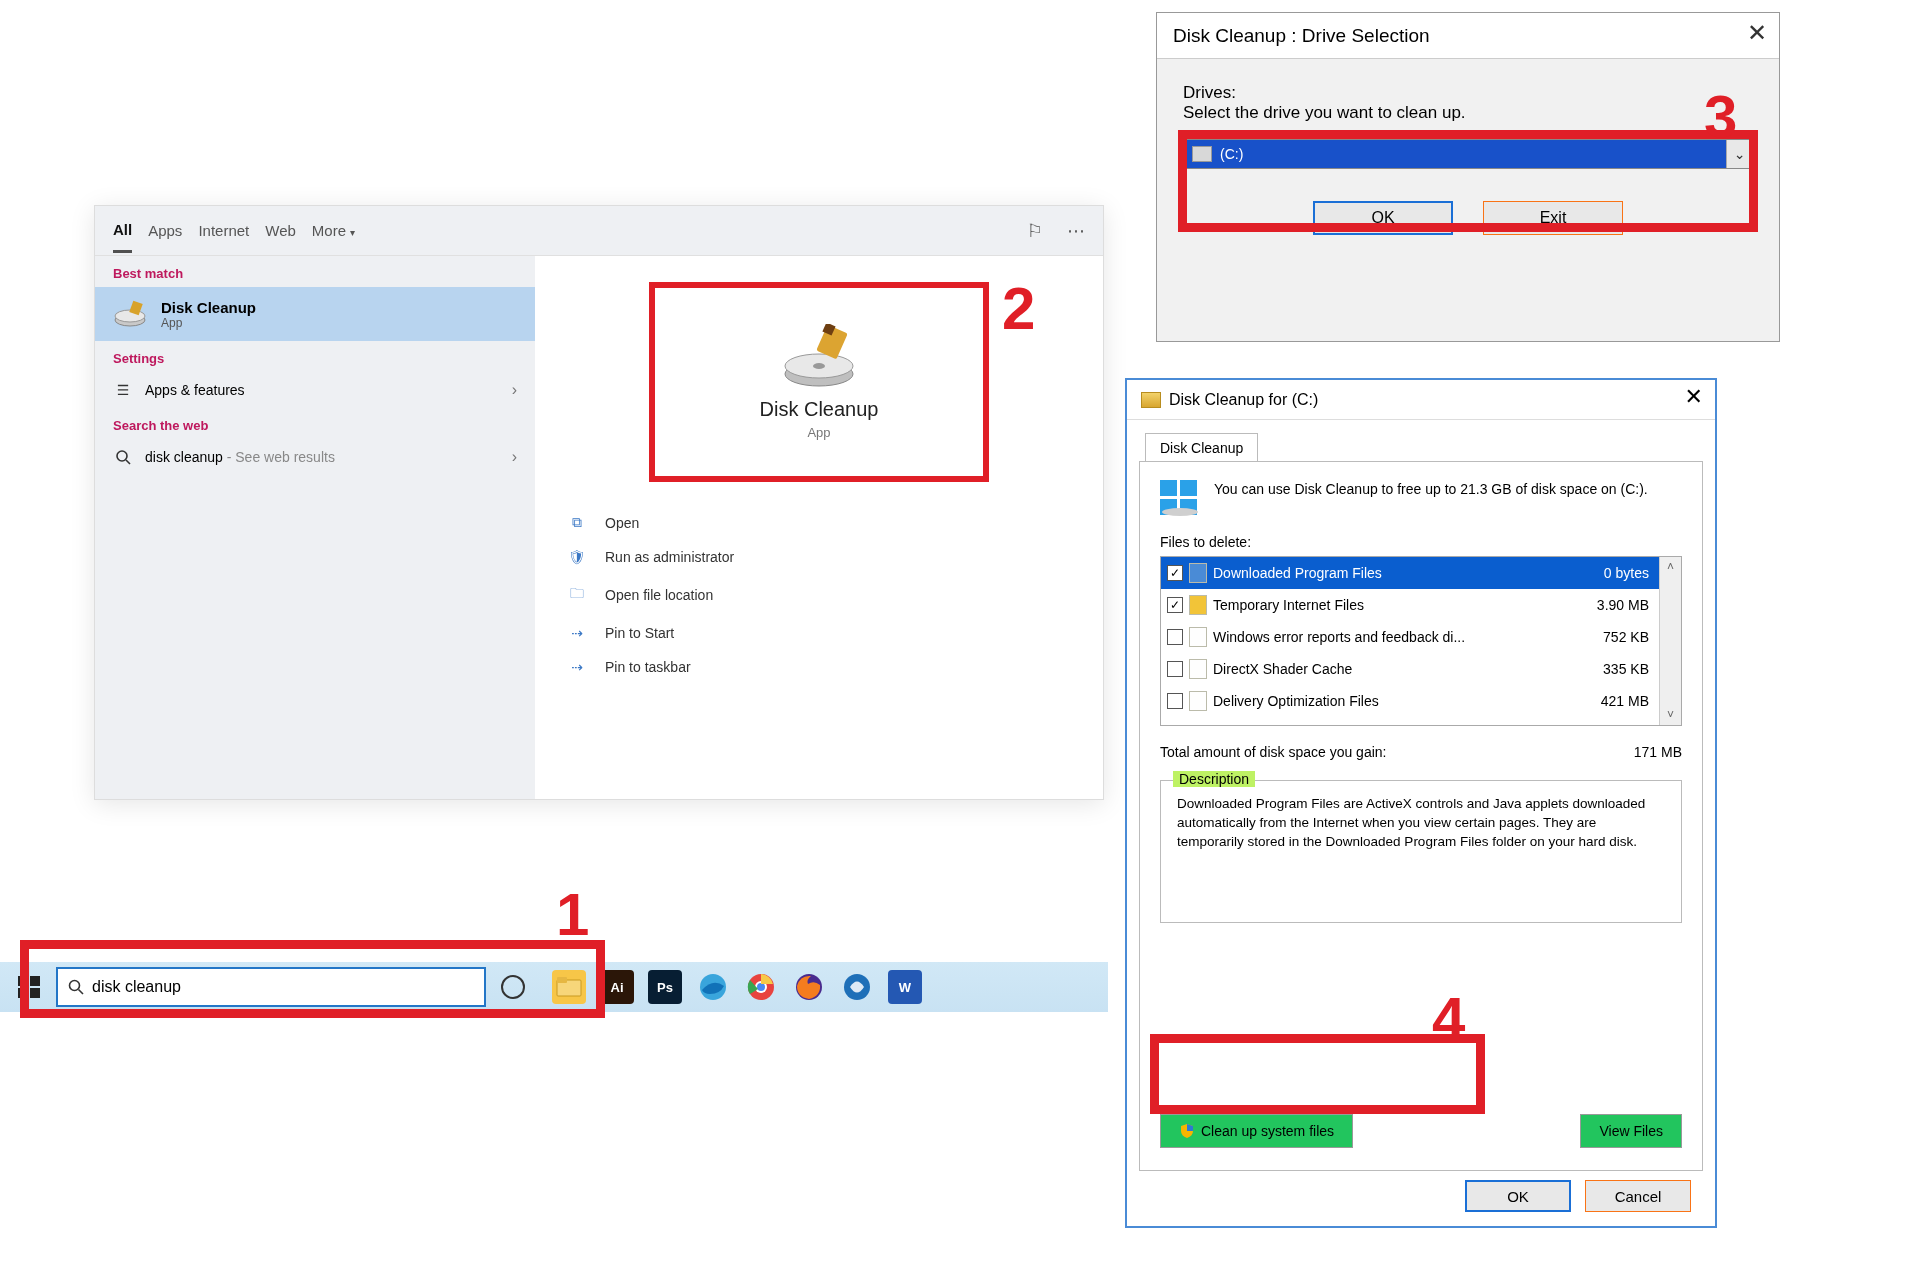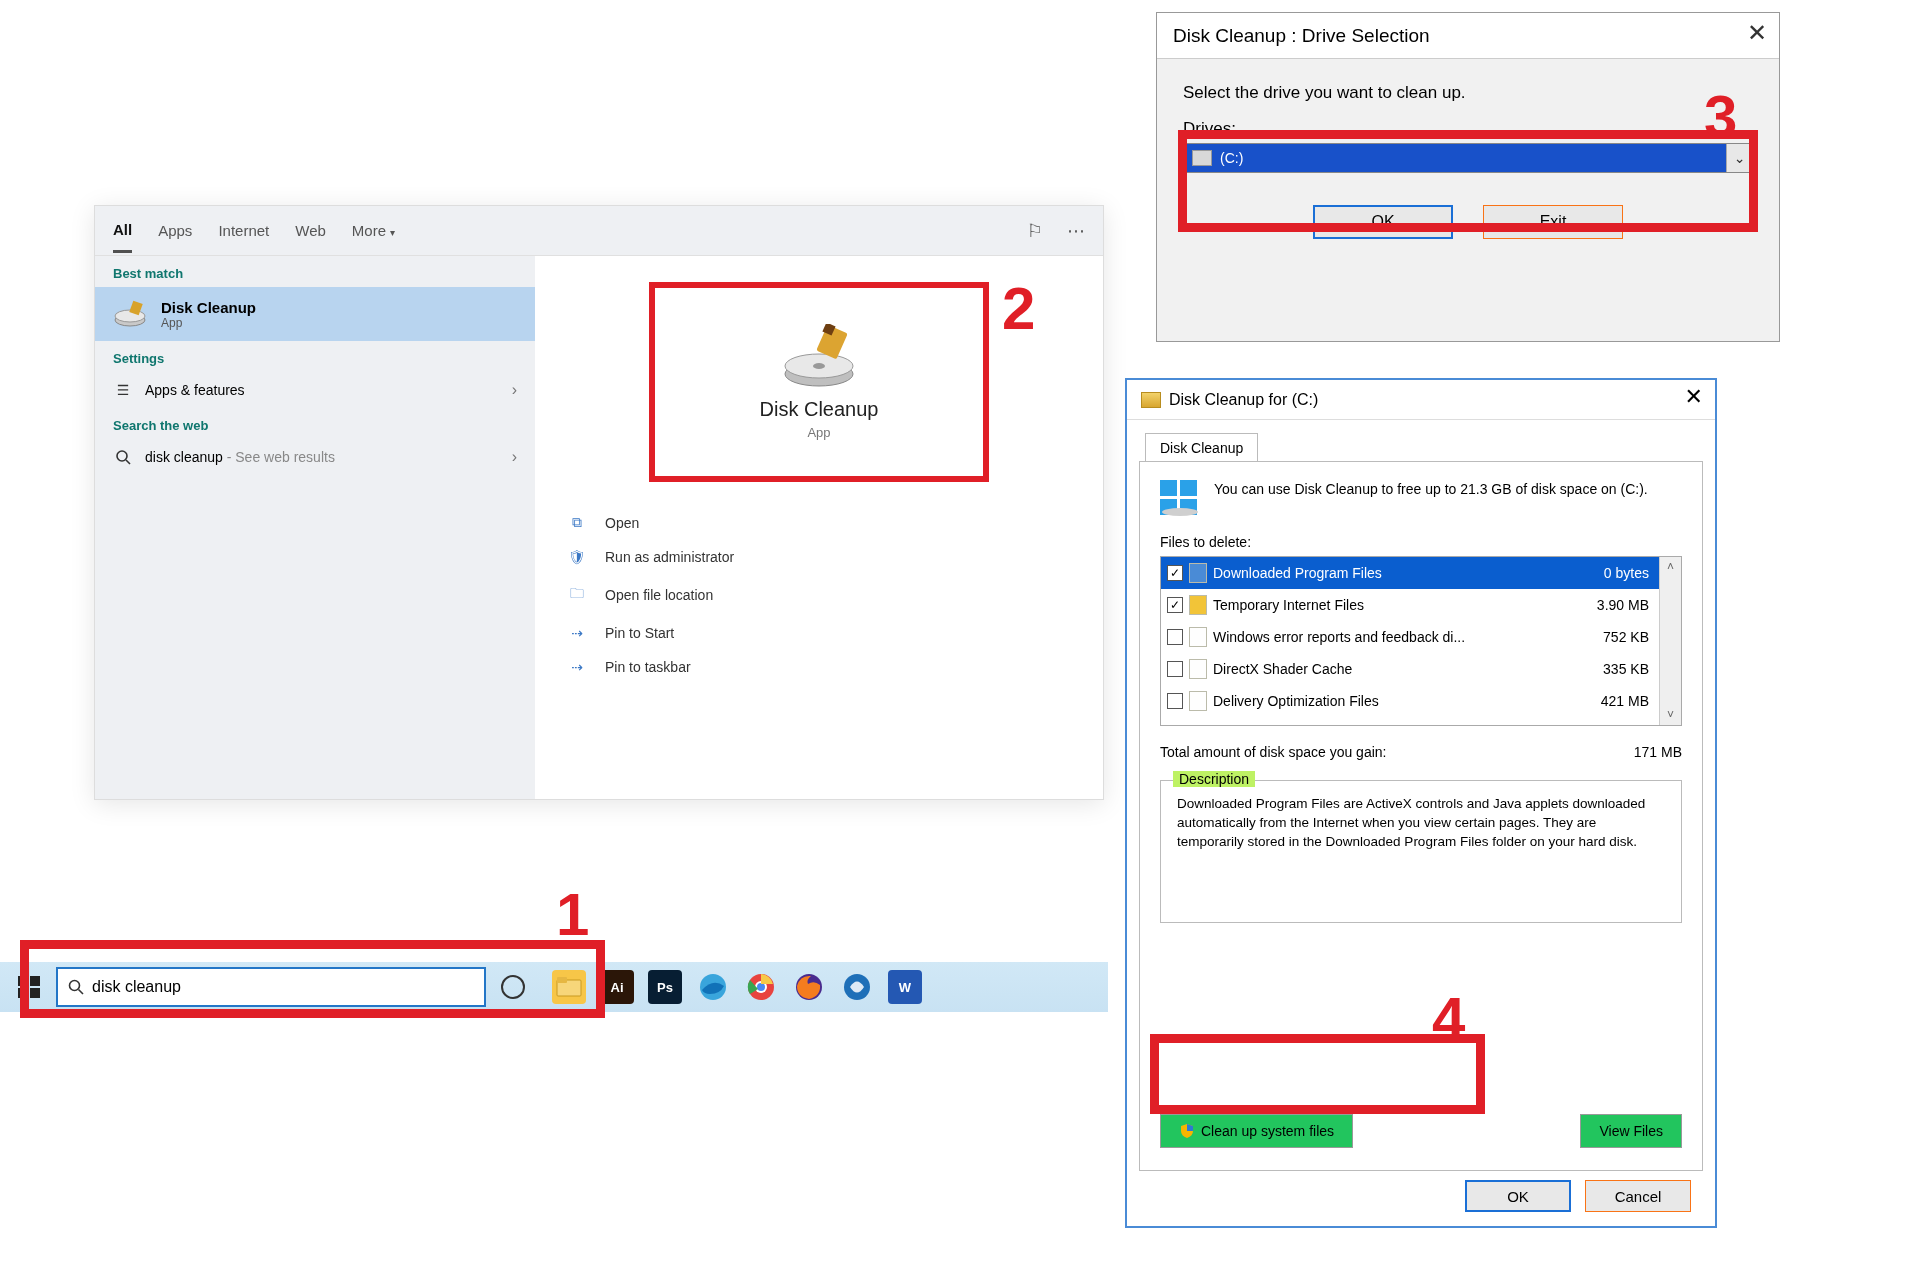--- a/index.html
+++ b/index.html
@@ -23,36 +23,36 @@
       border: 1px solid #ddd;
       box-shadow: 0 4px 24px rgba(0,0,0,0.1);
       display: flex;
       flex-direction: column;
     }
     .tabs {
       display: flex;
       align-items: center;
       height: 50px;
       padding: 0 18px;
-      gap: 26px;
+      gap: 16px;
       color: #555;
       position: relative;
       border-bottom: 1px solid #e0e0e0;
     }
     .tab { cursor: pointer; font-size: 15px; padding: 12px 0; }
     .tab.active { color: #111; font-weight: 600; border-bottom: 3px solid #505050; }
     .tab .menu-chev { font-size: 10px; margin-left: 4px; }
     .tabs-right { position: absolute; right: 18px; display: flex; gap: 24px; align-items: center; color: #555; }
     .tabs-right span { font-size: 18px; }
 
     .search-body { flex: 1; display: flex; }
     .search-left { width: 440px; display: flex; flex-direction: column; }
     .search-right { flex: 1; background: #fff; padding-top: 18px; }
 
-    .group-label { padding: 10px 18px 6px; font-size: 13px; color: #0f766e; font-weight: 600; }
+    .group-label { padding: 10px 18px 6px; font-size: 13px; color: #be185d; font-weight: 600; }
     .best-match-item {
       background: #b8d4ef;
       padding: 10px 18px;
       display: flex; align-items: center; gap: 14px;
     }
     .best-match-item .ico { width: 34px; height: 34px; display:flex; align-items:center; justify-content:flex-start;}
     .best-match-item .title { font-weight: 600; font-size: 15px; }
     .best-match-item .sub { font-size: 12px; color: #555; }
 
     .list-row {
@@ -319,22 +319,22 @@
 
 <div class="red-box" style="left:20px; top:940px; width:585px; height:78px;"></div>
 <div class="red-num" style="left:556px; top:880px;">1</div>
 
 <div class="drive-dialog">
   <div class="dd-title">
     <span>Disk Cleanup : Drive Selection</span>
     <span class="dd-close">✕</span>
   </div>
   <div class="dd-body">
+    <div style="font-size:17px;">Drives:</div>
     <div style="font-size:17px; margin-bottom:16px;">Select the drive you want to clean up.</div>
-    <div style="font-size:17px;">Drives:</div>
     <div class="dd-combo">
       <div class="driveico"></div>
       <span>(C:)</span>
       <div class="dropbtn">⌄</div>
     </div>
     <div class="dd-buttons">
       <div class="win-btn primary">OK</div>
       <div class="win-btn">Exit</div>
     </div>
   </div>

